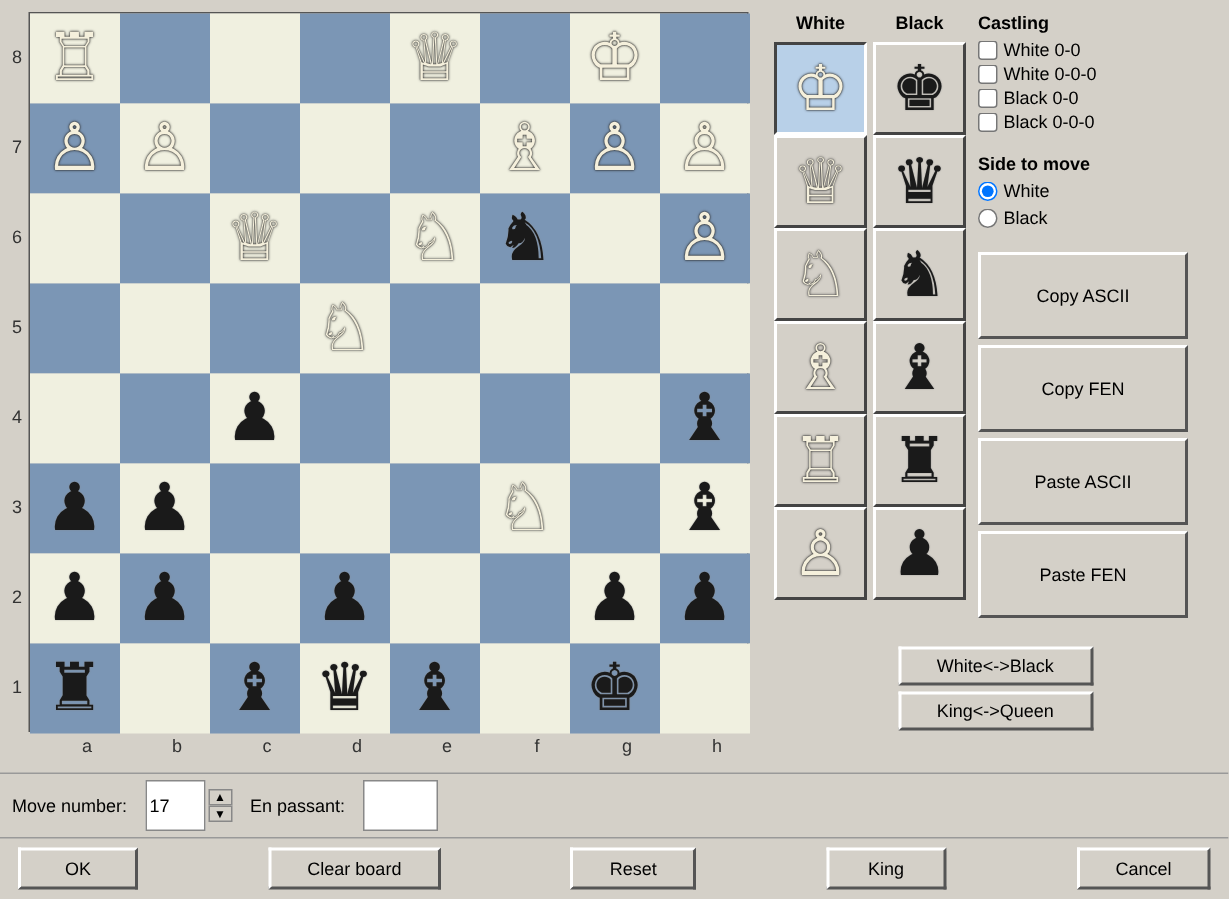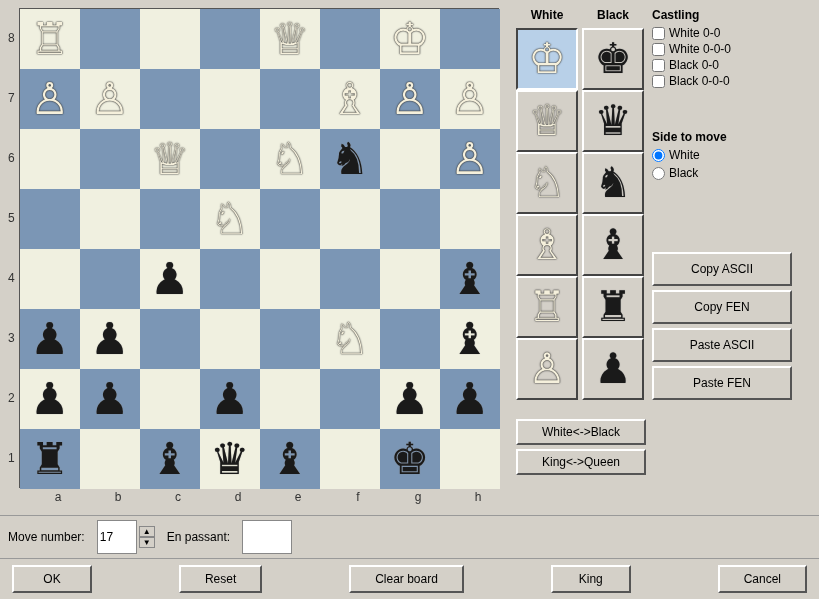--- a/index.html
+++ b/index.html
@@ -142,38 +142,38 @@
       margin-bottom: 4px;
     }
     .radio-row input { margin: 0; }
     .copy-paste-section {
       display: flex;
       flex-direction: column;
       gap: 4px;
       margin-top: 8px;
     }
     .copy-paste-btn {
-      padding: 8px 8px;
+      padding: 20px 8px;
       background: #d4d0c8;
       border: 2px solid;
       border-top-color: #fff;
       border-left-color: #fff;
       border-bottom-color: #555;
       border-right-color: #555;
       cursor: pointer;
       font-size: 12px;
       width: 140px;
       text-align: center;
     }
 
     .mid-buttons {
       display: flex;
       flex-direction: column;
       gap: 4px;
-      align-items: flex-start;
+      align-items: center;
       margin-top: 8px;
     }
     .mid-btn {
       padding: 4px 16px;
       background: #d4d0c8;
       border: 2px solid;
       border-top-color: #fff;
       border-left-color: #fff;
       border-bottom-color: #555;
       border-right-color: #555;
@@ -544,17 +544,17 @@
       <button class="spin-btn">▲</button>
       <button class="spin-btn">▼</button>
     </div>
   </div>
   <span class="info-label">En passant:</span>
   <input type="text" class="info-input" style="width: 50px;">
 </div>
 
 <div class="bottom-buttons">
   <button class="bottom-btn">OK</button>
+  <button class="bottom-btn">Clear board</button>
   <button class="bottom-btn">Reset</button>
-  <button class="bottom-btn">Clear board</button>
   <button class="bottom-btn">King</button>
   <button class="bottom-btn">Cancel</button>
 </div>
 
 </body></html>

